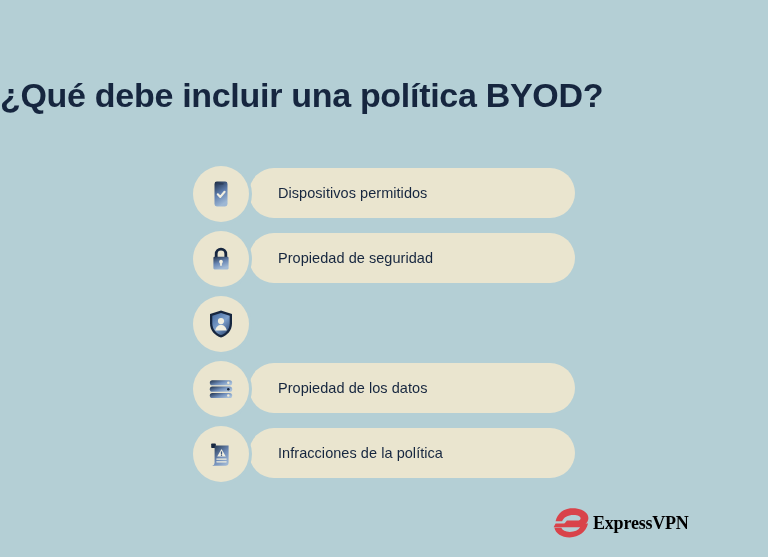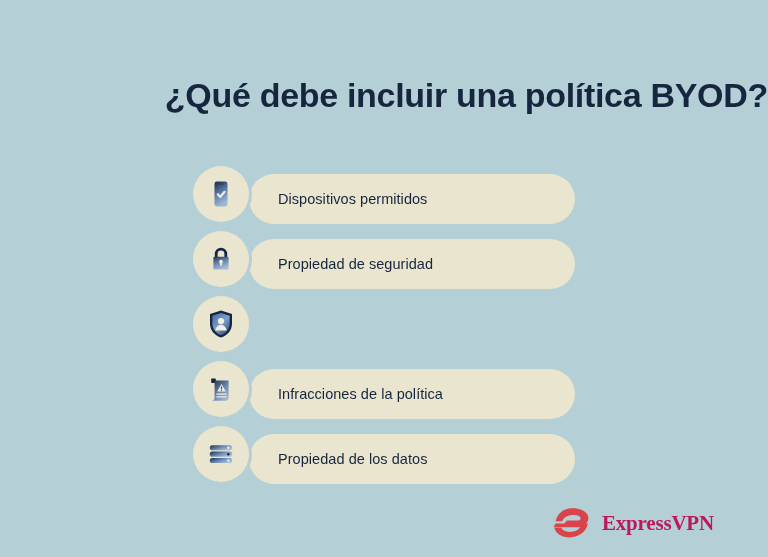--- a/index.html
+++ b/index.html
@@ -21,21 +21,21 @@
     height: 557px;
     background: #b4cfd5;
   }
 
   
   .title {
     position: absolute;
     left: 0;
     top: 52px;
     width: 768px;
-    text-align: right;
+    text-align: left;
     font-size: 34px;
     font-weight: bold;
     letter-spacing: -0.3px;
     color: #16263f;
     line-height: 1.2;
     white-space: nowrap;
   }
 
   
   .list {
@@ -47,21 +47,21 @@
   .row {
     position: relative;
     height: 56px;
     margin-bottom: 9px;
   }
   .row:last-child { margin-bottom: 0; }
 
   .pill {
     position: absolute;
     left: 56px;
-    top: 8px;
+    top: 2px;
     right: 0;
     height: 50px;
     background: #eae5cf;
     border-radius: 25px;
     display: flex;
     align-items: center;
   }
   .pill-label {
     margin-left: 29px;
     font-size: 14.5px;
@@ -97,25 +97,24 @@
     align-items: center;
     height: 40px;
   }
   .logo-mark {
     width: 40px;
     height: 34px;
     flex: 0 0 auto;
     display: block;
   }
   .logo-text {
-    margin-left: 9px;
     font-family: "Liberation Serif", serif;
-    font-size: 21px;
+    font-size: 18px;
     font-weight: bold;
-    color: #be185d;
+    color: #000000;
     letter-spacing: -0.2px;
     line-height: 1;
     white-space: nowrap;
   }
 </style>
 </head>
 <body>
 
 <div class="infographic">
 
@@ -183,20 +182,45 @@
                 <stop offset="50%" stop-color="#7ea0cb"></stop>
                 <stop offset="100%" stop-color="#33507d"></stop>
               </linearGradient>
             </defs>
             <path d="M16 2.4 L27 6.1 v9.3 c0 7.1 -4.9 11.9 -11 14.2 C9.9 27.3 5 22.5 5 15.4 V6.1 Z" fill="#16263f"></path>
             <path d="M16 4.9 L24.7 7.8 v7.6 c0 5.8 -3.9 9.8 -8.7 11.7 C11.2 25.2 7.3 21.2 7.3 15.4 V7.8 Z" fill="url(#g3b)"></path>
             <circle cx="16" cy="13.1" r="3.1" fill="#f2efe0"></circle>
             <path d="M10.3 22.6 c0.5 -3.6 2.9 -5.6 5.7 -5.6 c2.8 0 5.2 2 5.7 5.6 Z" fill="#f2efe0"></path>
           </svg>
         </span>
+      </div>
+    </div>
+
+    <div class="row">
+      <div class="badge">
+        <span>
+          <svg width="30" height="30" viewBox="0 0 30 30" aria-hidden="true">
+            <defs>
+              <linearGradient id="g4" x1="0" y1="0" x2="1" y2="0.6">
+                <stop offset="0%" stop-color="#1d2f4a"></stop>
+                <stop offset="60%" stop-color="#7391bd"></stop>
+                <stop offset="100%" stop-color="#a8c0da"></stop>
+              </linearGradient>
+            </defs>
+            <rect x="3.8" y="6.2" width="22.4" height="5.1" rx="2.55" fill="url(#g4)"></rect>
+            <rect x="3.8" y="12.6" width="22.4" height="5.1" rx="2.55" fill="url(#g4)"></rect>
+            <rect x="3.8" y="19" width="22.4" height="5.1" rx="2.55" fill="url(#g4)"></rect>
+            <circle cx="22.3" cy="8.75" r="1.25" fill="#efead6"></circle>
+            <circle cx="22.3" cy="15.15" r="1.25" fill="#12203a"></circle>
+            <circle cx="22.3" cy="21.55" r="1.25" fill="#efead6"></circle>
+          </svg>
+        </span>
+      </div>
+      <div class="pill">
+        <span class="pill-label">Propiedad de los datos</span>
       </div>
     </div>
 
     <div class="row">
       <div class="badge">
         <span>
           <svg width="30" height="30" viewBox="0 0 30 30" aria-hidden="true">
             <defs>
               <linearGradient id="g5" x1="0.1" y1="0" x2="0.9" y2="1">
                 <stop offset="0%" stop-color="#24364f"></stop>
@@ -209,45 +233,20 @@
             <path d="M15.5 10.1 l4.3 7.3 h-8.6 Z" fill="#f2efe0"></path>
             <rect x="14.85" y="12.3" width="1.3" height="3" rx="0.65" fill="#3a5680"></rect>
             <circle cx="15.5" cy="16.2" r="0.72" fill="#3a5680"></circle>
             <rect x="10.2" y="19.4" width="10.6" height="1.3" rx="0.65" fill="#f2efe0"></rect>
             <rect x="10.2" y="22.2" width="10.6" height="1.3" rx="0.65" fill="#f2efe0"></rect>
           </svg>
         </span>
       </div>
       <div class="pill">
         <span class="pill-label">Infracciones de la política</span>
-      </div>
-    </div>
-
-    <div class="row">
-      <div class="badge">
-        <span>
-          <svg width="30" height="30" viewBox="0 0 30 30" aria-hidden="true">
-            <defs>
-              <linearGradient id="g4" x1="0" y1="0" x2="1" y2="0.6">
-                <stop offset="0%" stop-color="#1d2f4a"></stop>
-                <stop offset="60%" stop-color="#7391bd"></stop>
-                <stop offset="100%" stop-color="#a8c0da"></stop>
-              </linearGradient>
-            </defs>
-            <rect x="3.8" y="6.2" width="22.4" height="5.1" rx="2.55" fill="url(#g4)"></rect>
-            <rect x="3.8" y="12.6" width="22.4" height="5.1" rx="2.55" fill="url(#g4)"></rect>
-            <rect x="3.8" y="19" width="22.4" height="5.1" rx="2.55" fill="url(#g4)"></rect>
-            <circle cx="22.3" cy="8.75" r="1.25" fill="#efead6"></circle>
-            <circle cx="22.3" cy="15.15" r="1.25" fill="#12203a"></circle>
-            <circle cx="22.3" cy="21.55" r="1.25" fill="#efead6"></circle>
-          </svg>
-        </span>
-      </div>
-      <div class="pill">
-        <span class="pill-label">Propiedad de los datos</span>
       </div>
     </div>
 
   </div>
 
   <div class="logo">
     <span class="logo-mark">
       <svg width="40" height="34" viewBox="0 0 40 34" aria-hidden="true">
         <path d="M19.5 2.2 C28.6 2.2 35.4 6.2 35.4 12.1 C35.4 17.2 30.6 20.6 23.6 20.6 L9.2 20.6 L13.9 14.6 L24.3 14.6 C26.4 14.6 27.6 13.8 27.6 12.3 C27.6 10.3 25.1 8.9 20.6 8.9 C14.7 8.9 10.6 11.2 9.1 15.2 L2.6 15.2 C4.3 7.4 10.6 2.2 19.5 2.2 Z" fill="#d9434a"></path>
         <path d="M2.6 17.6 L35.0 17.6 C33.0 25.9 26.2 31.4 16.6 31.4 C8.4 31.4 2.6 27.6 1.4 21.8 L8.3 21.8 C9.4 24.4 12.4 25.9 16.8 25.9 C21.6 25.9 25.3 24.2 27.1 21.3 L0.6 21.3 Z" fill="#d9434a"></path>

